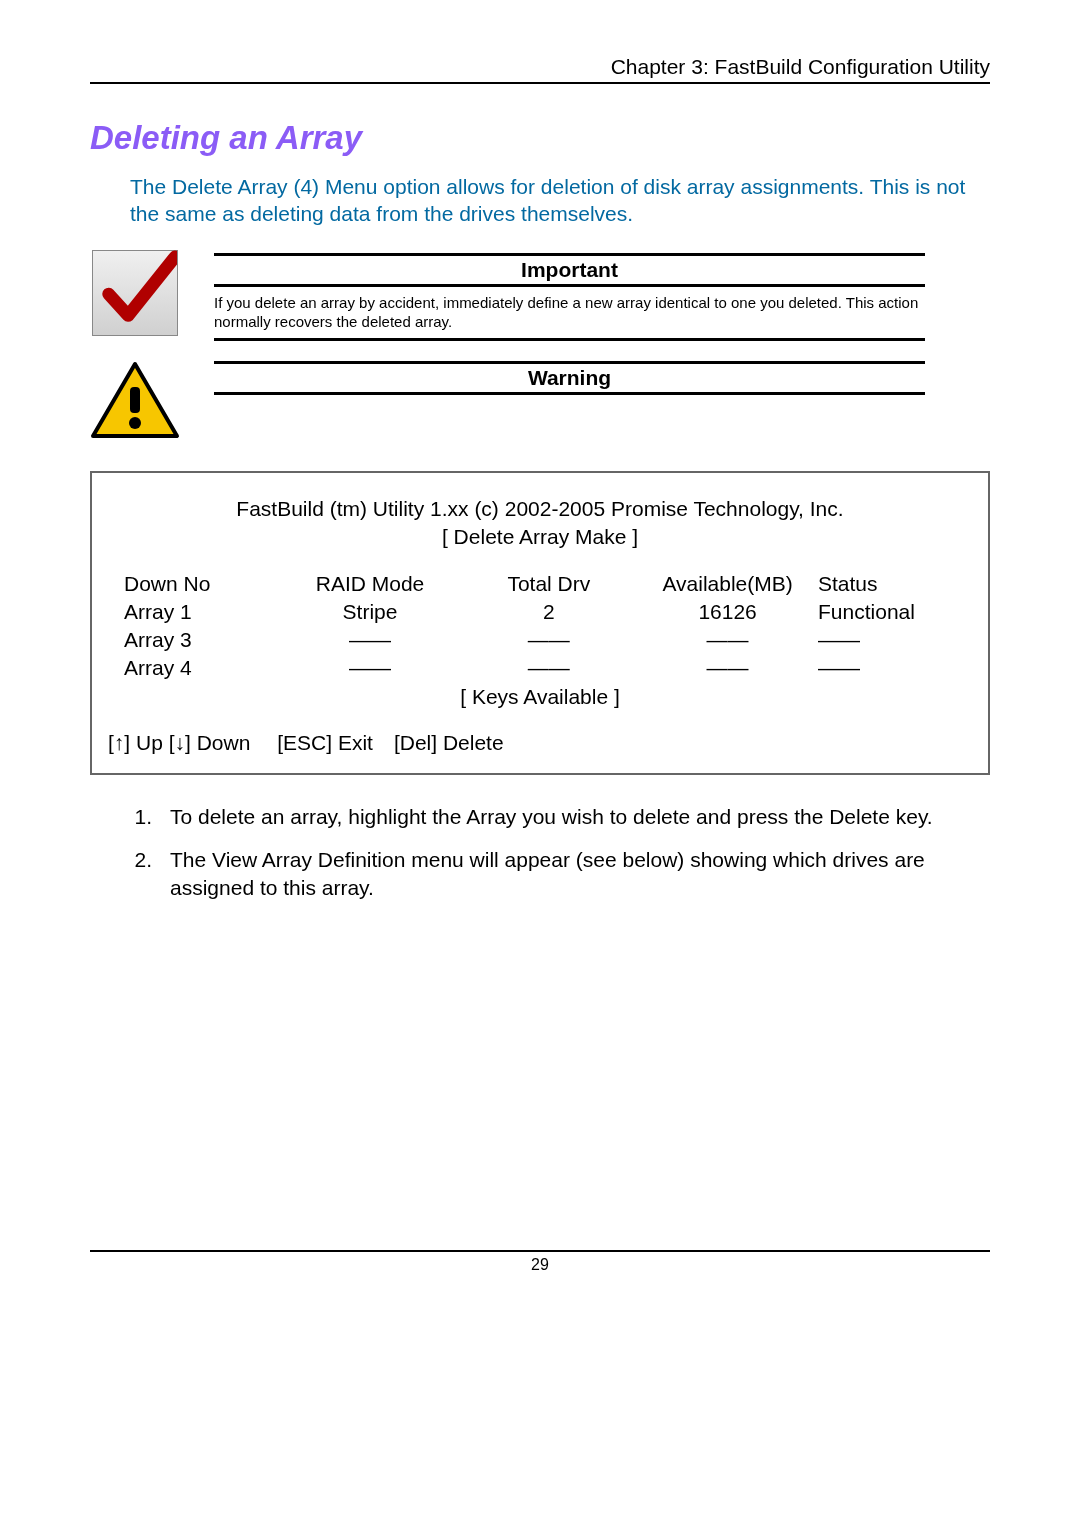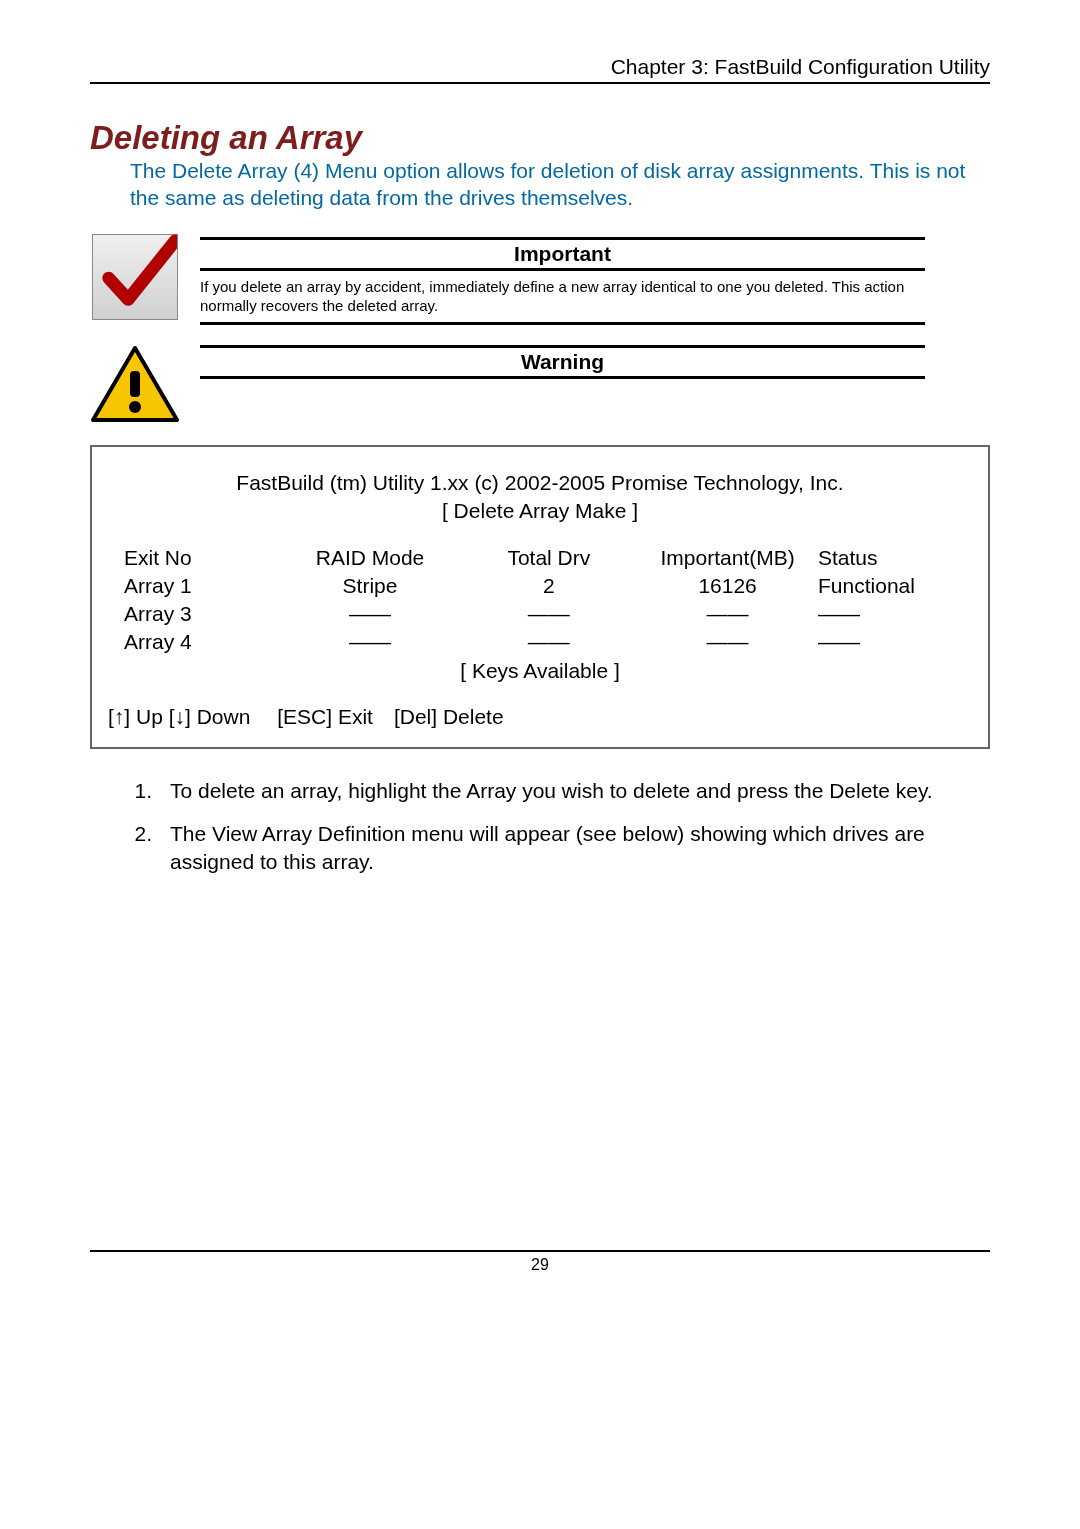--- a/index.html
+++ b/index.html
@@ -25,34 +25,35 @@
     font-size: 21px;
     color: #000;
     border-bottom: 2px solid #000;
     padding-bottom: 3px;
     margin-bottom: 35px;
   }
   .section-title {
     font-size: 33px;
     font-weight: bold;
     font-style: italic;
-    color: #7f1d1d;
+    margin-bottom: 16px;
+    color: #8b5cf6;
   }
   .intro-text {
     font-size: 21px;
     line-height: 1.3;
     margin-left: 40px;
     margin-bottom: 25px;
     color: #0369a1;
   }
   .callout {
     display: flex;
     align-items: flex-start;
     margin-bottom: 20px;
-    gap: 20px;
+    gap: 34px;
   }
   .callout-icon {
     flex: 0 0 90px;
     height: 80px;
     display: flex;
     align-items: center;
     justify-content: center;
   }
   .callout-content {
     flex: 1;
@@ -78,21 +79,21 @@
     height: 86px;
     background: linear-gradient(to bottom, #f0f0f0, #d0d0d0);
     border: 1px solid #888;
     display: flex;
     align-items: center;
     justify-content: center;
   }
 
   .bios-screen {
     border: 2px solid #666;
-    margin-top: 20px;
+    margin-top: 30px;
     margin-bottom: 28px;
     padding: 22px 0 18px 0;
     font-size: 21px;
     color: #000;
   }
   .bios-header {
     text-align: center;
     line-height: 1.35;
   }
   .bios-table {
@@ -209,24 +210,24 @@
     <table class="bios-table">
       <colgroup>
         <col class="c1">
           <col class="c2">
           <col class="c3">
           <col class="c4">
           <col class="c5">
       </colgroup>
       <tbody>
           <tr>
-        <td class="left">Exit No</td>
+        <td class="left">Down No</td>
         <td>RAID Mode</td>
         <td>Total Drv</td>
-        <td>Important(MB)</td>
+        <td>Available(MB)</td>
         <td class="right">Status</td>
       </tr>
       <tr>
         <td class="left">Array 1</td>
         <td>Stripe</td>
         <td>2</td>
         <td>16126</td>
         <td class="right">Functional</td>
       </tr>
       <tr>

